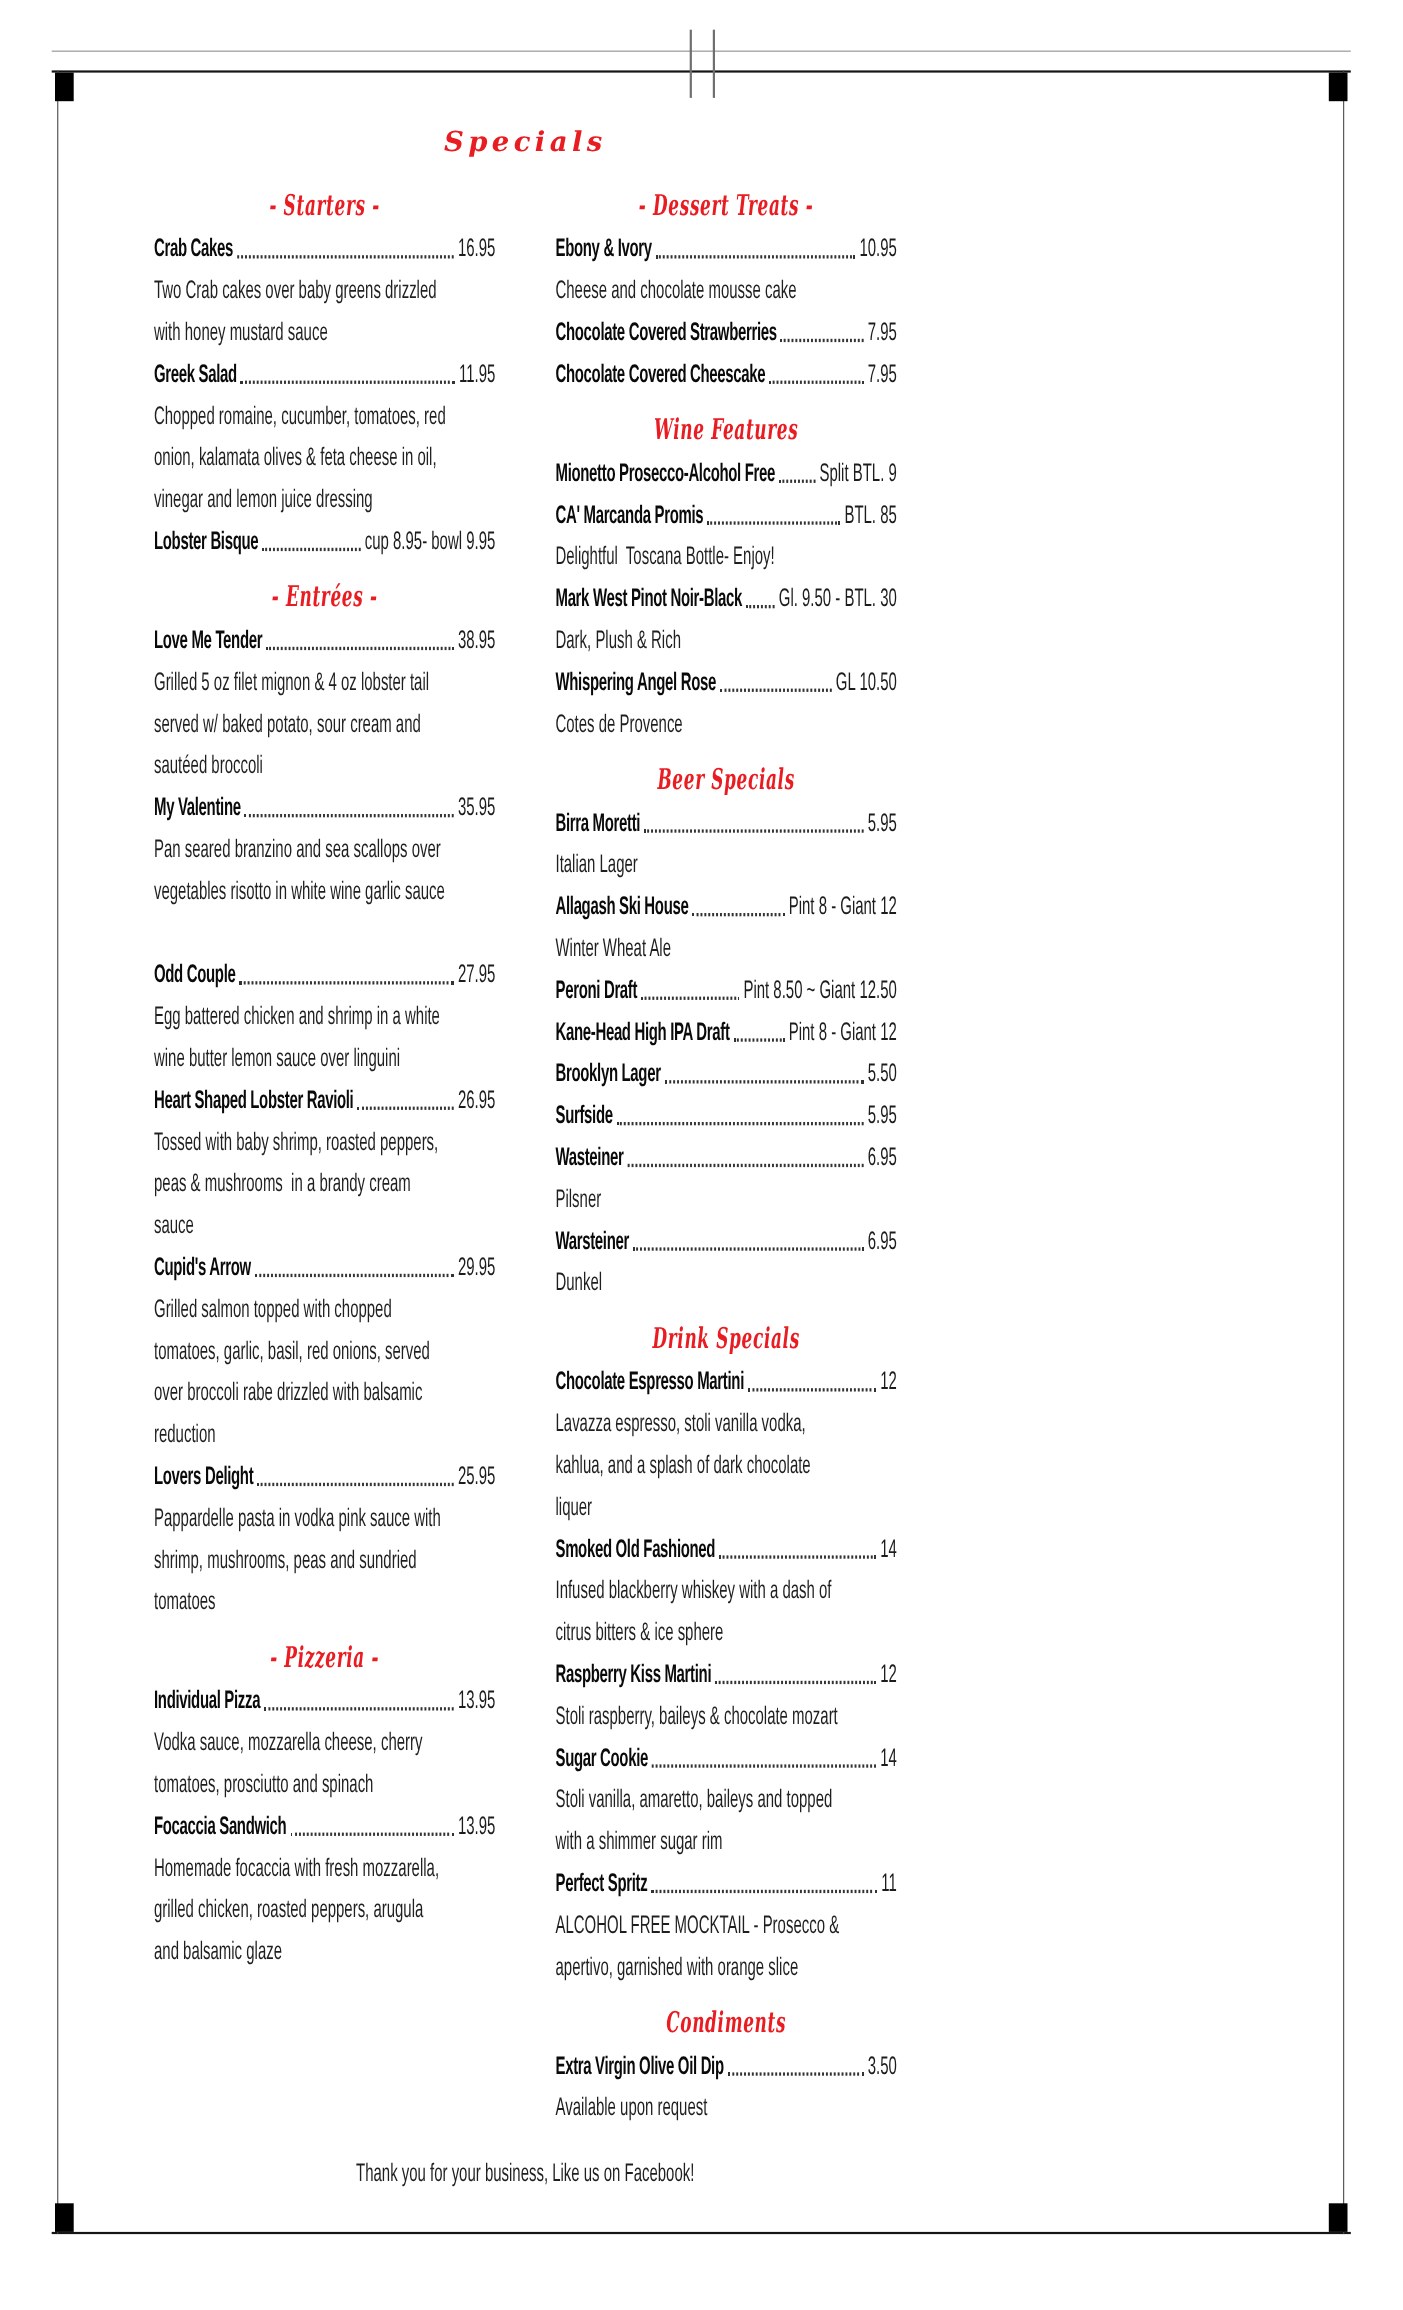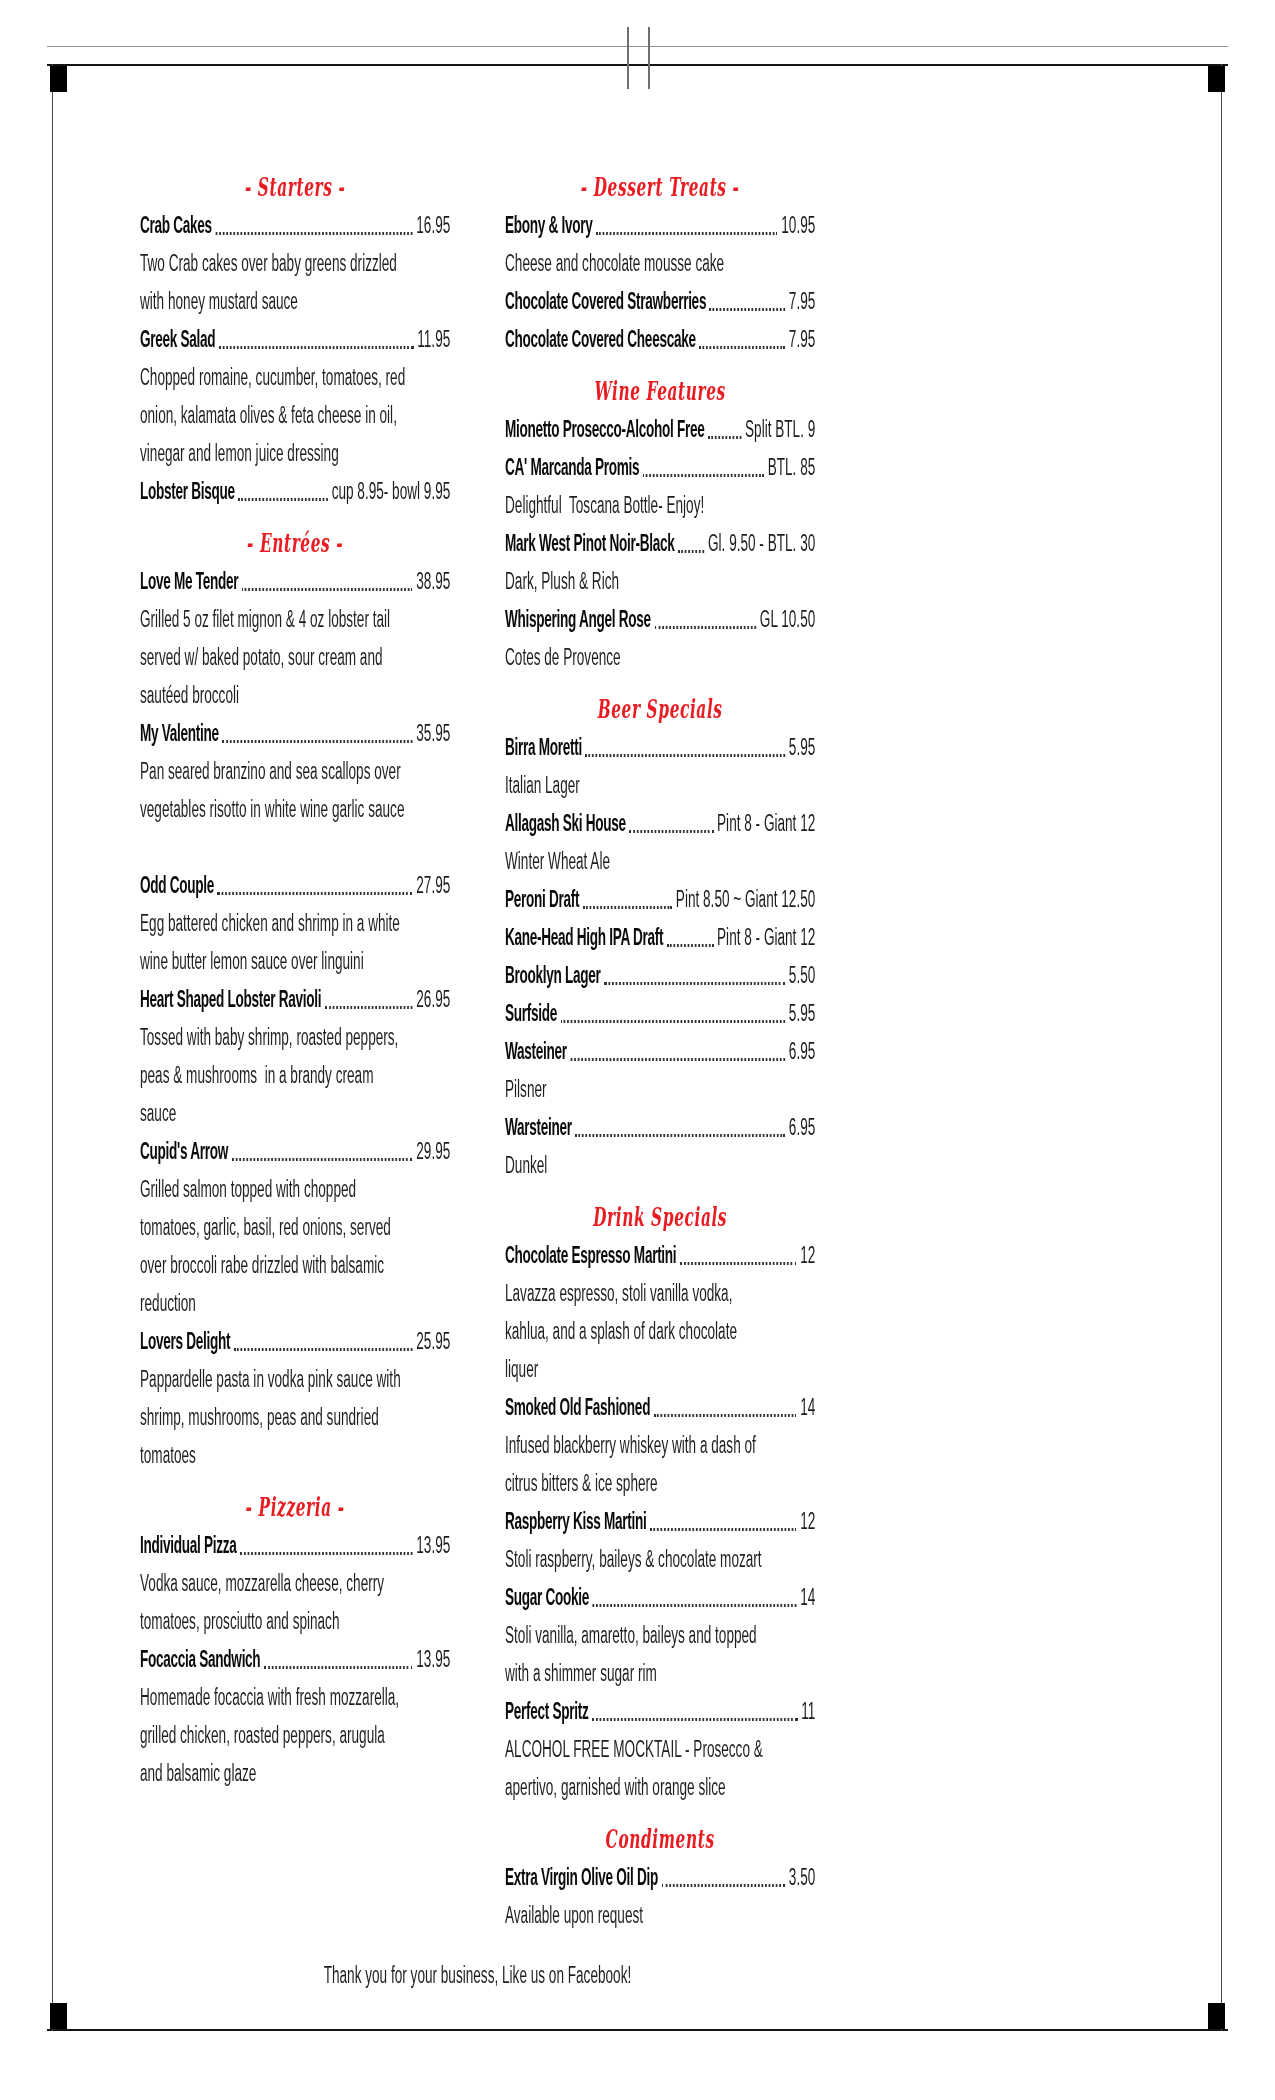--- a/index.html
+++ b/index.html
@@ -63,20 +63,21 @@
   <div class="rule rule-bottom"></div>
   <div class="rule rule-left"></div>
   <div class="rule rule-right"></div>
   <div class="corner sq-tl"></div>
   <div class="corner sq-tr"></div>
   <div class="corner sq-bl"></div>
   <div class="corner sq-br"></div>
   <div class="tick tick-1"></div>
   <div class="tick tick-2"></div>
 
+  <div class="menu-title">Specials</div>
 
   <div class="col col-left" id="col-left">
       <div class="section-heading">- Starters -</div>
       <div class="item-row">
         <span class="item-name">Crab Cakes</span>
         <span class="dots"></span>
         <span class="item-price">16.95</span>
       </div>
       <div class="item-desc">Two Crab cakes over baby greens drizzled</div>
       <div class="item-desc">with honey mustard sauce</div>

